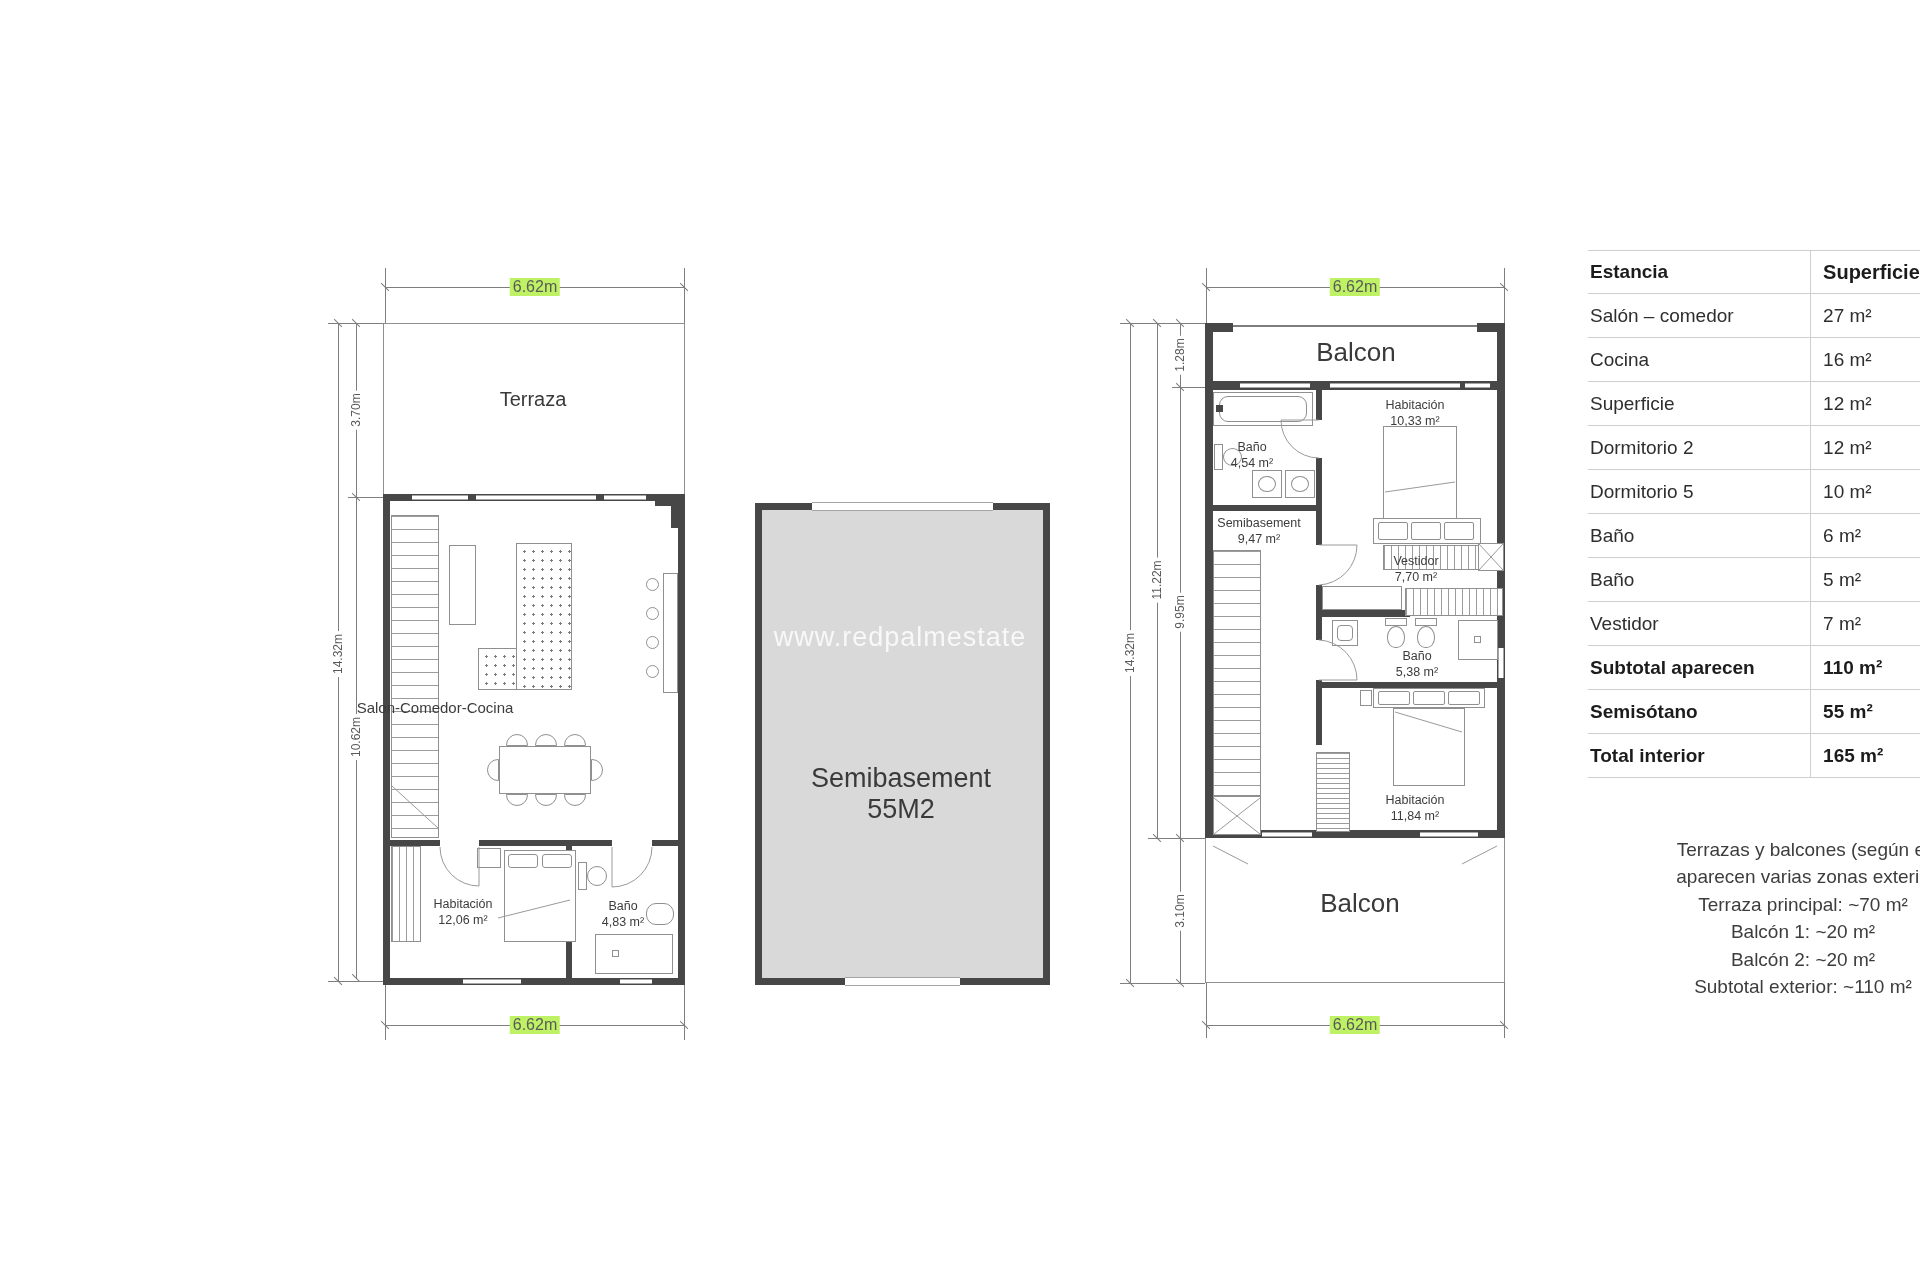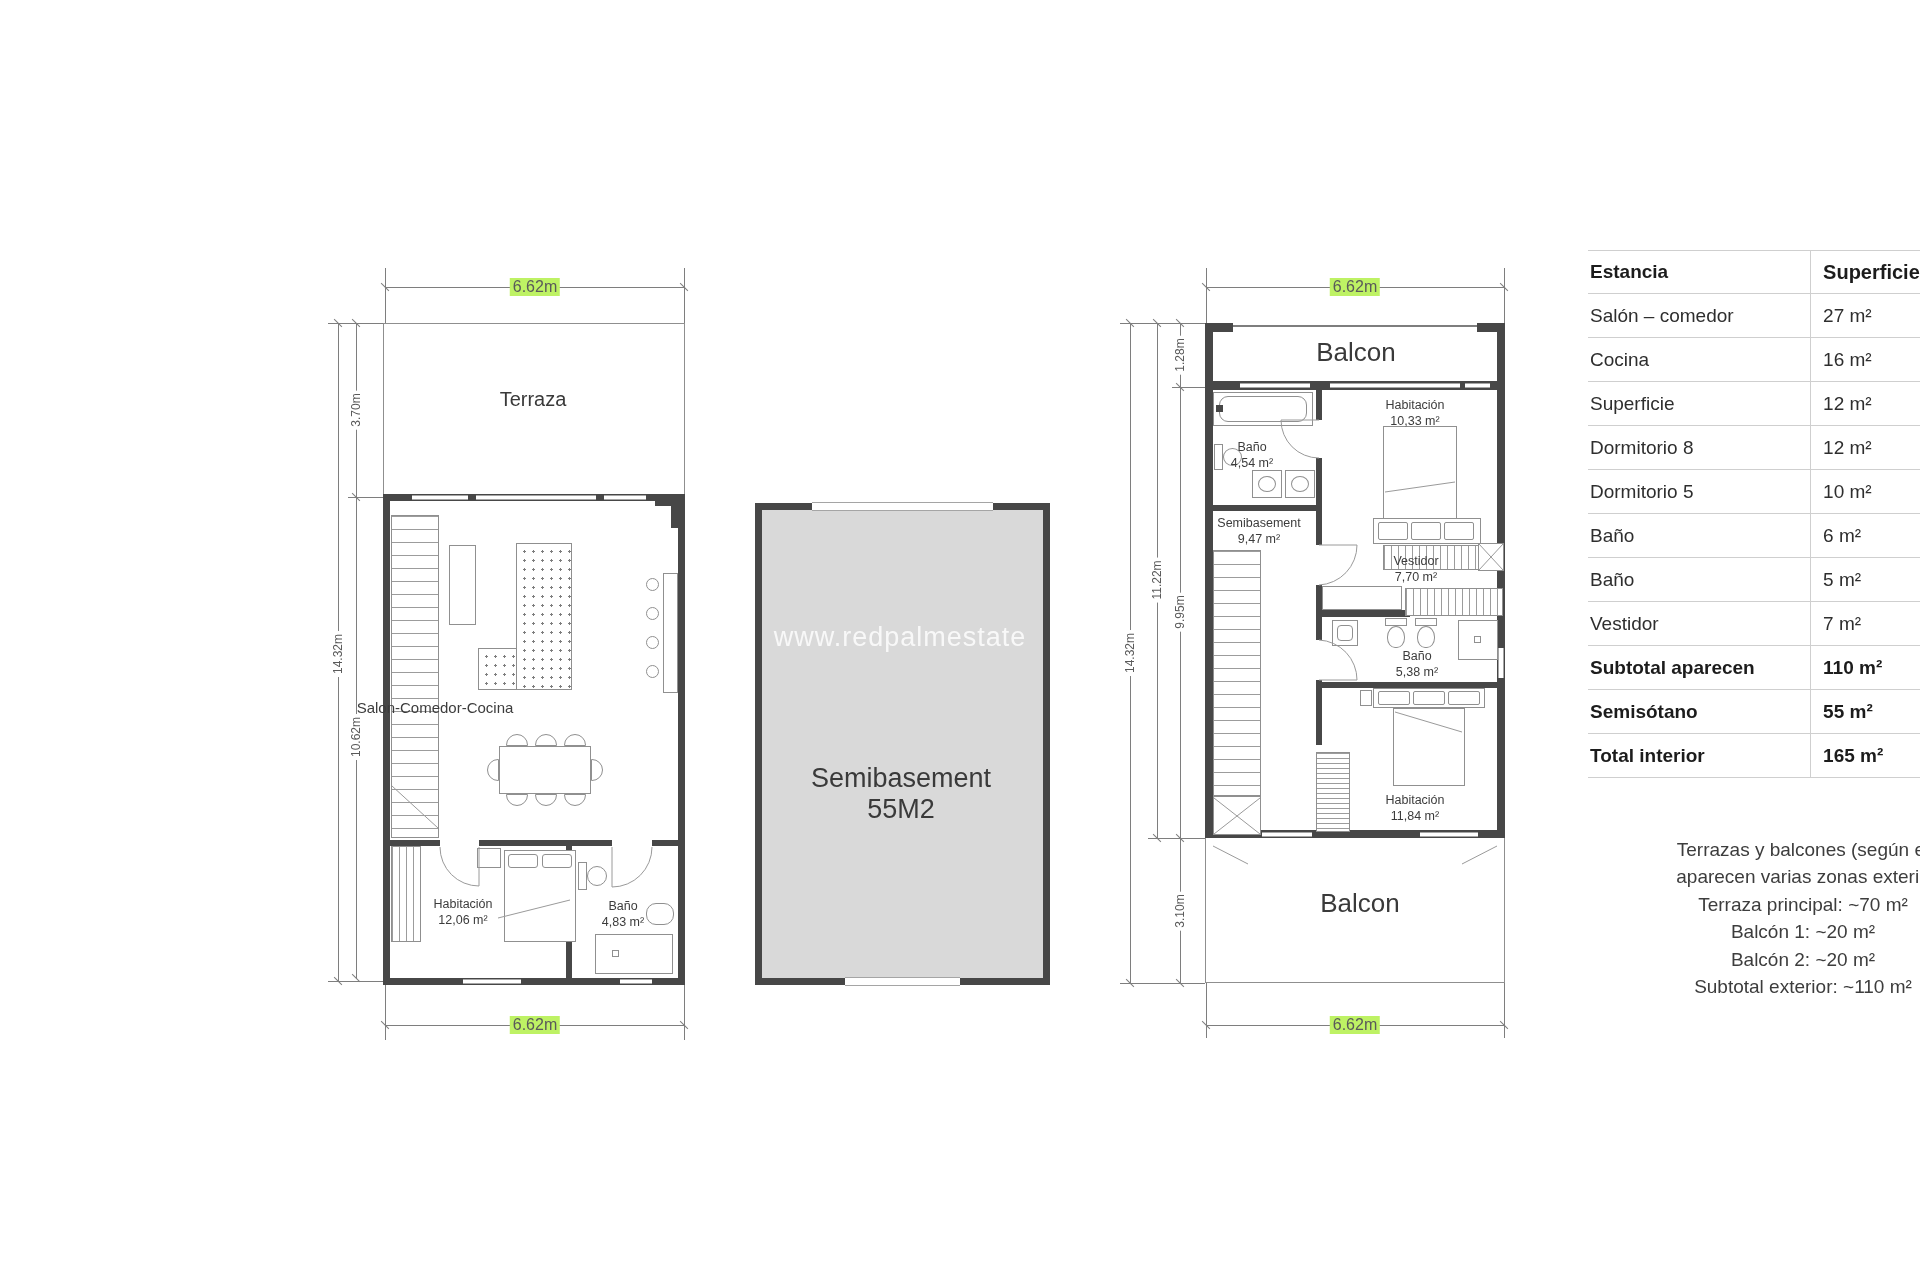--- a/index.html
+++ b/index.html
@@ -330,21 +330,21 @@
   </div>
   <div class="trow">
     <span class="c1">Cocina</span>
     <span class="c2">16 m²</span>
   </div>
   <div class="trow">
     <span class="c1">Superficie</span>
     <span class="c2">12 m²</span>
   </div>
   <div class="trow">
-    <span class="c1">Dormitorio 8</span>
+    <span class="c1">Dormitorio 2</span>
     <span class="c2">12 m²</span>
   </div>
   <div class="trow">
     <span class="c1">Dormitorio 5</span>
     <span class="c2">10 m²</span>
   </div>
   <div class="trow">
     <span class="c1">Baño</span>
     <span class="c2">6 m²</span>
   </div>

